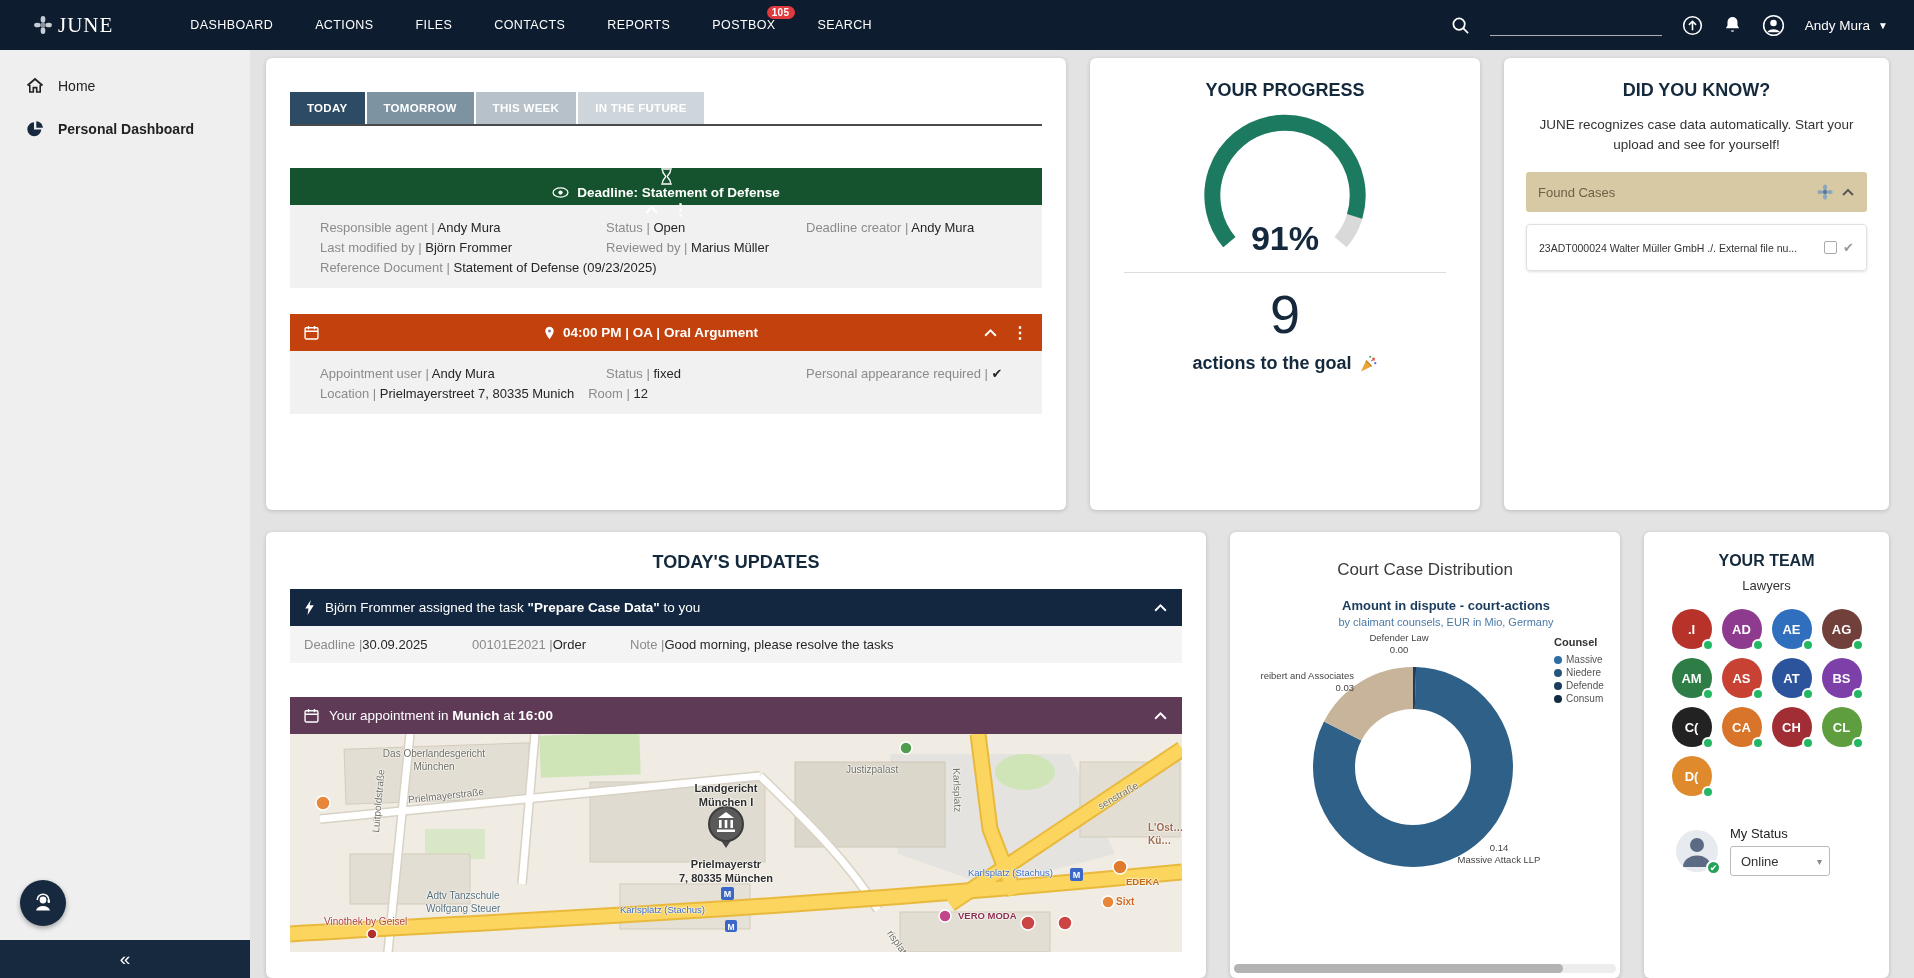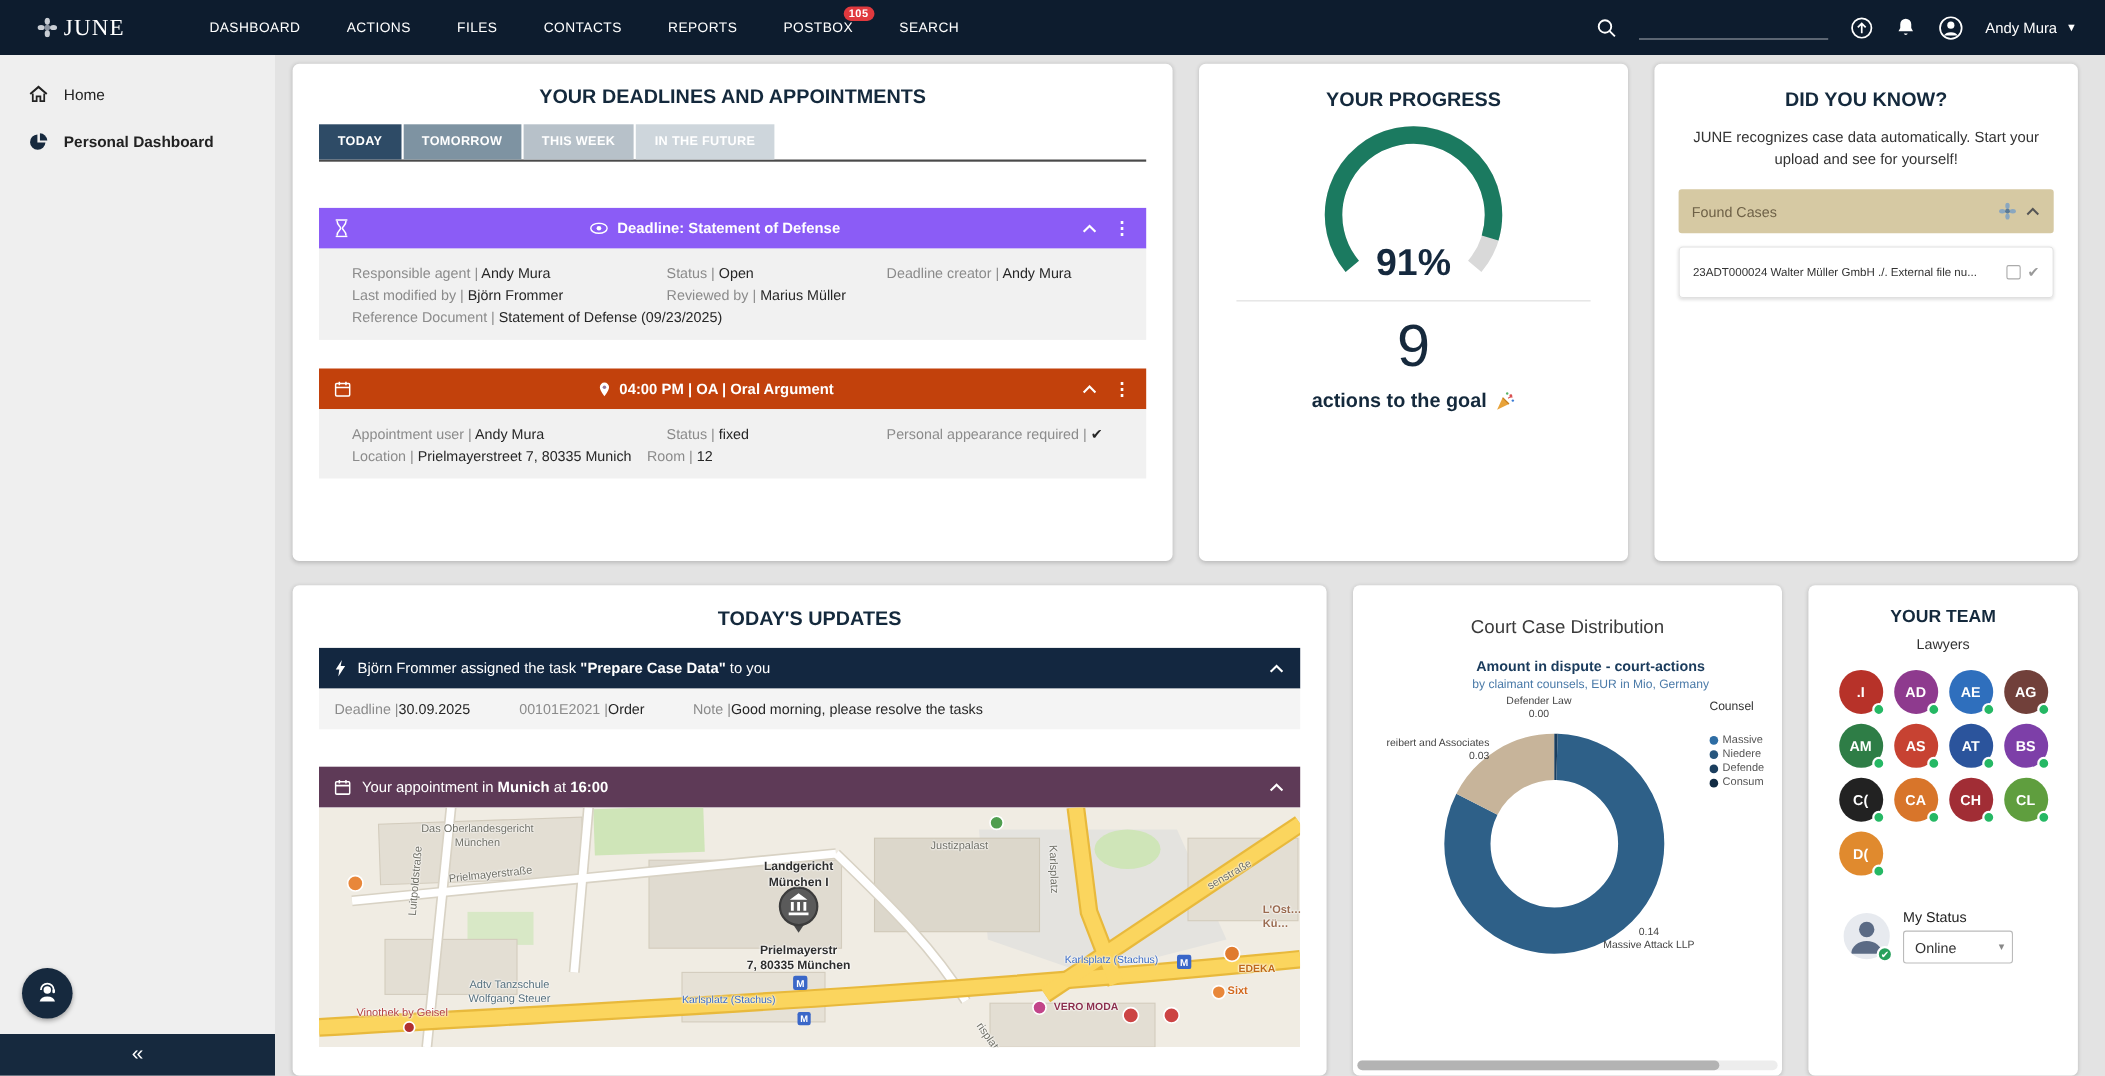--- a/index.html
+++ b/index.html
@@ -34,21 +34,21 @@
   .card-title { font-size:18px; font-weight:bold; color:#14293c; text-align:center; }
 
   
   .deadlines-card { width:800px; height:452px; padding:20px 24px; }
   .tabbar { display:flex; border-bottom:2px solid #4a4a4a; margin-top:14px; }
   .tab { color:#fff; font-size:11.5px; font-weight:bold; letter-spacing:.3px; padding:10px 17px; margin-right:2px; cursor:pointer; }
   .tab-0 { background:#2e4b66; } .tab-1 { background:#7e93a2; } .tab-2 { background:#b7c1c9; } .tab-3 { background:#ced6dc; }
   .item { margin-top:26px; }
   .item.first { margin-top:42px; }
   .item-head { height:37px; display:flex; align-items:center; padding:0 14px; color:#fff; cursor:pointer; }
-  .head-deadline { background:#8b5cf6; }
+  .head-deadline { background:#14532d;flex-direction:column; }
   .head-appt { background:#c2410c; }
   .head-center { flex:1; display:flex; align-items:center; justify-content:center; gap:8px; font-size:13.5px; font-weight:bold; }
   .head-controls { display:flex; align-items:center; gap:14px; }
   .kebab { font-size:16px; font-weight:bold; cursor:pointer; }
   .item-body { background:#f1f1f1; padding:10px 14px 13px 30px; font-size:13px; }
   .ib-row { display:flex; margin-top:5px; }
   .field .fl { color:#8b8b8b; } .field .fv { color:#262626; }
   .w1 { width:286px; } .w2 { width:200px; } .mr12 { margin-right:14px; }
 
   
@@ -101,21 +101,21 @@
   .ml-lost { left:858px; top:88px; color:#9a6b50; font-weight:bold; }
   .ml-senstr { left:806px; top:68px; transform:rotate(-30deg); transform-origin:left top; }
   .ml-risplatz { left:604px; top:194px; transform:rotate(55deg); transform-origin:left top; }
 
   
   .chart-card { width:390px; height:446px; position:relative; }
   .chart-card-title { position:absolute; top:28px; width:100%; text-align:center; font-size:17px; color:#3a3a3a; }
   .chart-title { position:absolute; top:66px; left:56px; width:320px; text-align:center; font-size:13px; font-weight:bold; color:#1a3b5c; }
   .chart-subtitle { position:absolute; top:84px; left:56px; width:320px; text-align:center; font-size:11px; color:#4a7aa8; }
   .legend { position:absolute; top:104px; right:4px; width:62px; overflow:hidden; }
-  .legend-title { font-size:11px; font-weight:normal; color:#333; margin-bottom:19px; }
+  .legend-title { font-size:11px; font-weight:bold; color:#333; margin-bottom:6px; }
   .legend-item { display:flex; align-items:center; gap:4px; margin-top:2px; }
   .legend-dot { width:8px; height:8px; border-radius:50%; flex:0 0 8px; }
   .legend-label { font-size:10px; color:#555; white-space:nowrap; overflow:hidden; width:46px; }
   .donut { position:absolute; left:70px; top:122px; }
   .callout { position:absolute; font-size:9.5px; color:#444; white-space:pre-line; line-height:1.25; }
   .co-defender { left:118px; top:100px; width:102px; text-align:center; }
   .co-greibert { left:6px; top:138px; width:118px; text-align:right; }
   .co-massive { left:198px; top:310px; width:142px; text-align:center; }
   .scrolltrack { position:absolute; bottom:5px; left:4px; right:4px; height:9px; background:#ededed; border-radius:5px; }
   .scrollthumb { position:absolute; left:0; top:0; height:9px; width:86%; background:#b3b3b3; border-radius:5px; cursor:pointer; }
@@ -254,21 +254,20 @@
   <div class="collapse-bar">
     <span>«</span>
   </div>
 </div>
 
 <div class="main">
 
   <div class="row row1">
 
     <div class="card deadlines-card">
-      <div class="card-title">YOUR DEADLINES AND APPOINTMENTS</div>
       <div class="tabbar">
         <span class="tab tab-0">TODAY</span>
         <span class="tab tab-1">TOMORROW</span>
         <span class="tab tab-2">THIS WEEK</span>
         <span class="tab tab-3">IN THE FUTURE</span>
       </div>
 
       <div class="item first">
         <div class="item-head head-deadline">
           <span style="display:flex">

